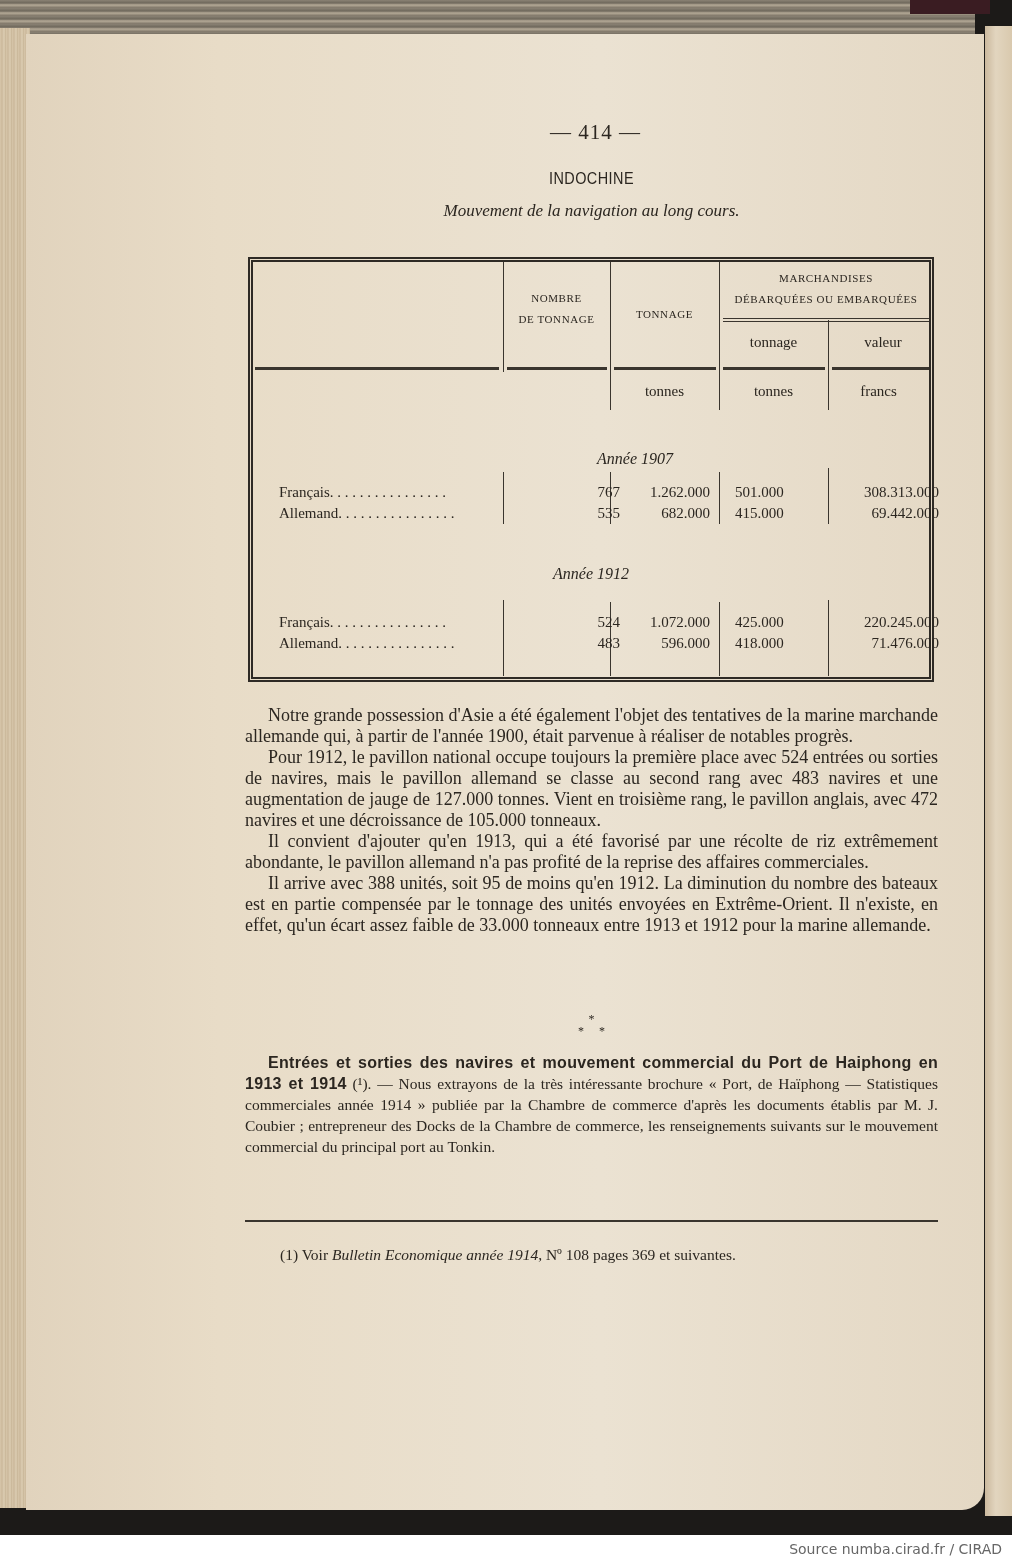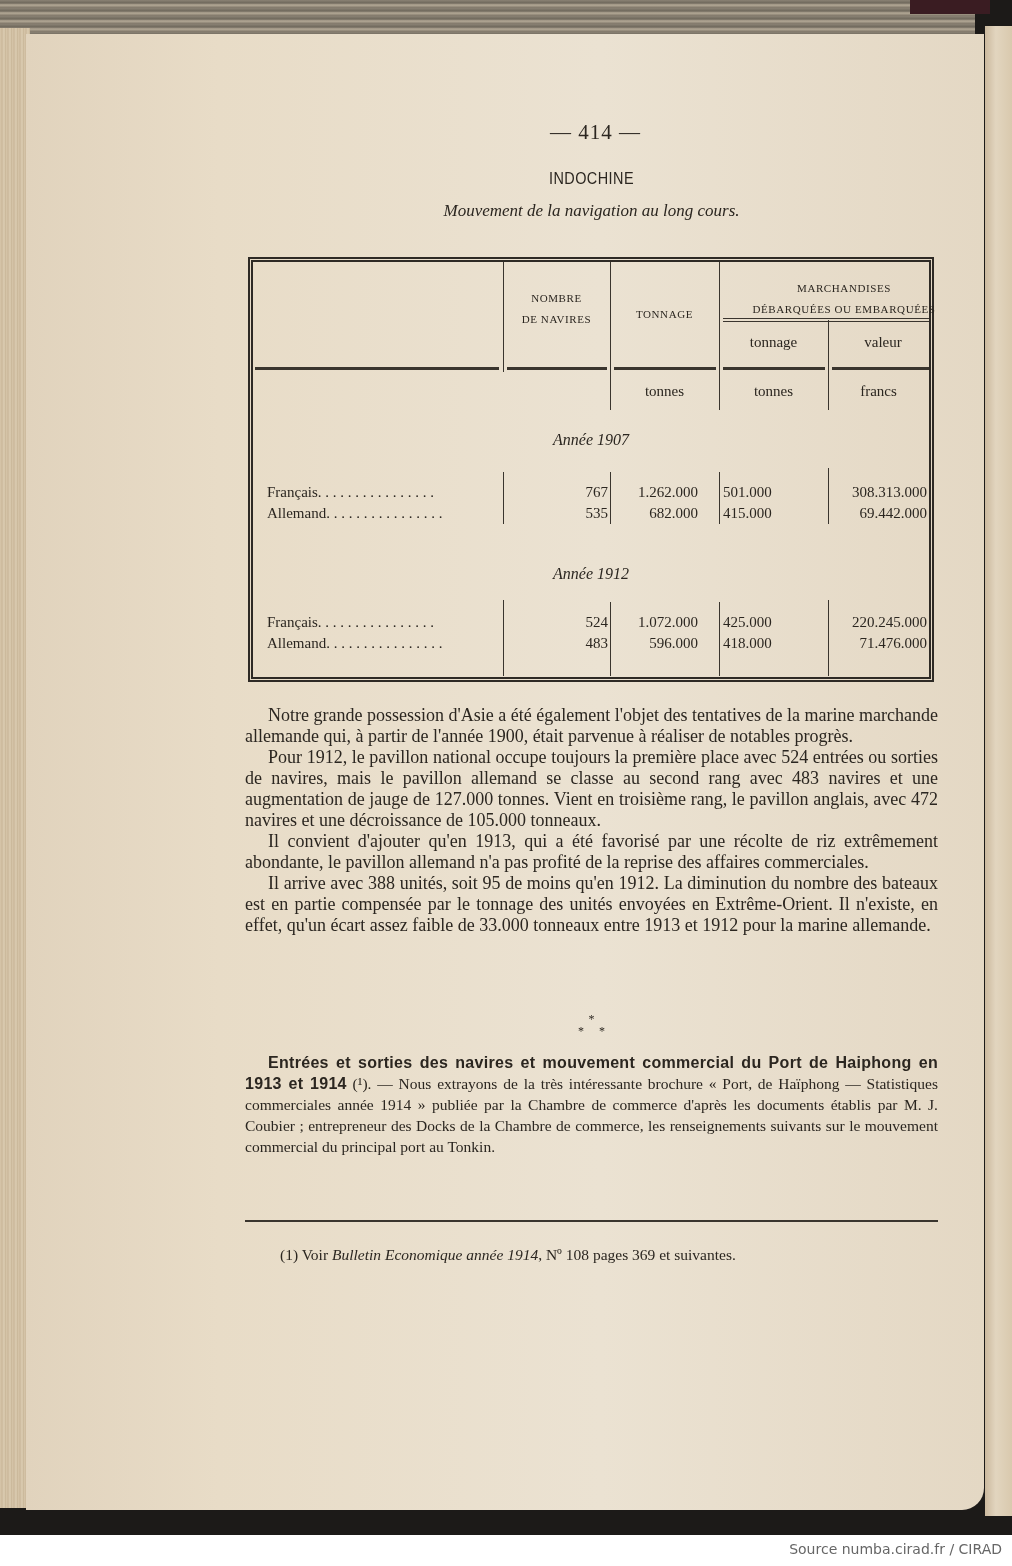--- a/index.html
+++ b/index.html
@@ -56,21 +56,21 @@
     .tbl .hline { position: absolute; height: 3px; background: #3a352e; }
     .th {
       position: absolute; text-align: center; font-size: 11px; letter-spacing: 0.6px;
       line-height: 21px; font-family: "Liberation Serif", serif;
     }
     .unit { position: absolute; text-align: center; font-size: 15px; }
     .year {
       position: absolute; left: 0; width: 676px; text-align: center;
       font-style: italic; font-size: 16px;
     }
-    .row { position: absolute; left: 0; width: 676px; height: 20px; font-size: 15px; }
+    .row { position: absolute; left: 12px; width: 676px; height: 20px; font-size: 15px; }
     .row span { position: absolute; top: 0; }
     .row .name { left: 14px; width: 235px; overflow: hidden; white-space: nowrap; }
     .row .ships { left: 255px; width: 100px; text-align: right; }
     .row .ton { left: 360px; width: 85px; text-align: right; }
     .row .mton { left: 470px; width: 102px; text-align: left; }
     .row .mval { left: 578px; width: 96px; text-align: right; }
 
     
     .body { position: absolute; left: 0; top: 585px; width: 693px; font-size: 18px; line-height: 21px; text-align: justify; }
     .body p { margin: 0; text-indent: 23px; }
@@ -108,35 +108,35 @@
     <div class="hline" style="left:470px; top:59px; width:206px; height:1px;"></div>
 
     <div class="hline" style="left:2px; top:105px; width:244px;"></div>
     <div class="hline" style="left:254px; top:105px; width:100px;"></div>
     <div class="hline" style="left:361px; top:105px; width:102px;"></div>
     <div class="hline" style="left:470px; top:105px; width:102px;"></div>
     <div class="hline" style="left:579px; top:105px; width:97px;"></div>
 
     <div class="th" style="left:250px; top:26px; width:107px;">
       <div>NOMBRE</div>
-      <div>DE NAVIRES</div>
+      <div>DE TONNAGE</div>
     </div>
     <div class="th" style="left:357px; top:42px; width:109px;">TONNAGE</div>
-    <div class="th" style="left:466px; top:16px; width:214px;padding-left:18px;">
+    <div class="th" style="left:466px; top:6px; width:214px;">
       <div>MARCHANDISES</div>
       <div>DÉBARQUÉES OU EMBARQUÉES</div>
     </div>
     <div class="unit" style="left:466px; top:72px; width:109px;">tonnage</div>
     <div class="unit" style="left:575px; top:72px; width:110px;">valeur</div>
 
     <div class="unit" style="left:357px; top:121px; width:109px;">tonnes</div>
     <div class="unit" style="left:466px; top:121px; width:109px;">tonnes</div>
     <div class="unit" style="left:575px; top:121px; width:101px;">francs</div>
 
-    <div class="year" style="top:169px;">Année 1907</div>
+    <div class="year" style="top:188px;padding-left:44px;">Année 1907</div>
     <div class="vline" style="left:250px; top:210px; height:52px;"></div>
     <div class="vline" style="left:357px; top:210px; height:52px;"></div>
     <div class="vline" style="left:466px; top:210px; height:52px;"></div>
     <div class="vline" style="left:575px; top:206px; height:56px;"></div>
     <div class="row" style="top:222px;">
       <span class="name">Français. . . . . . . . . . . . . . . .</span>
       <span class="ships">767</span>
       <span class="ton">1.262.000</span>
       <span class="mton">501.000</span>
       <span class="mval">308.313.000</span>

